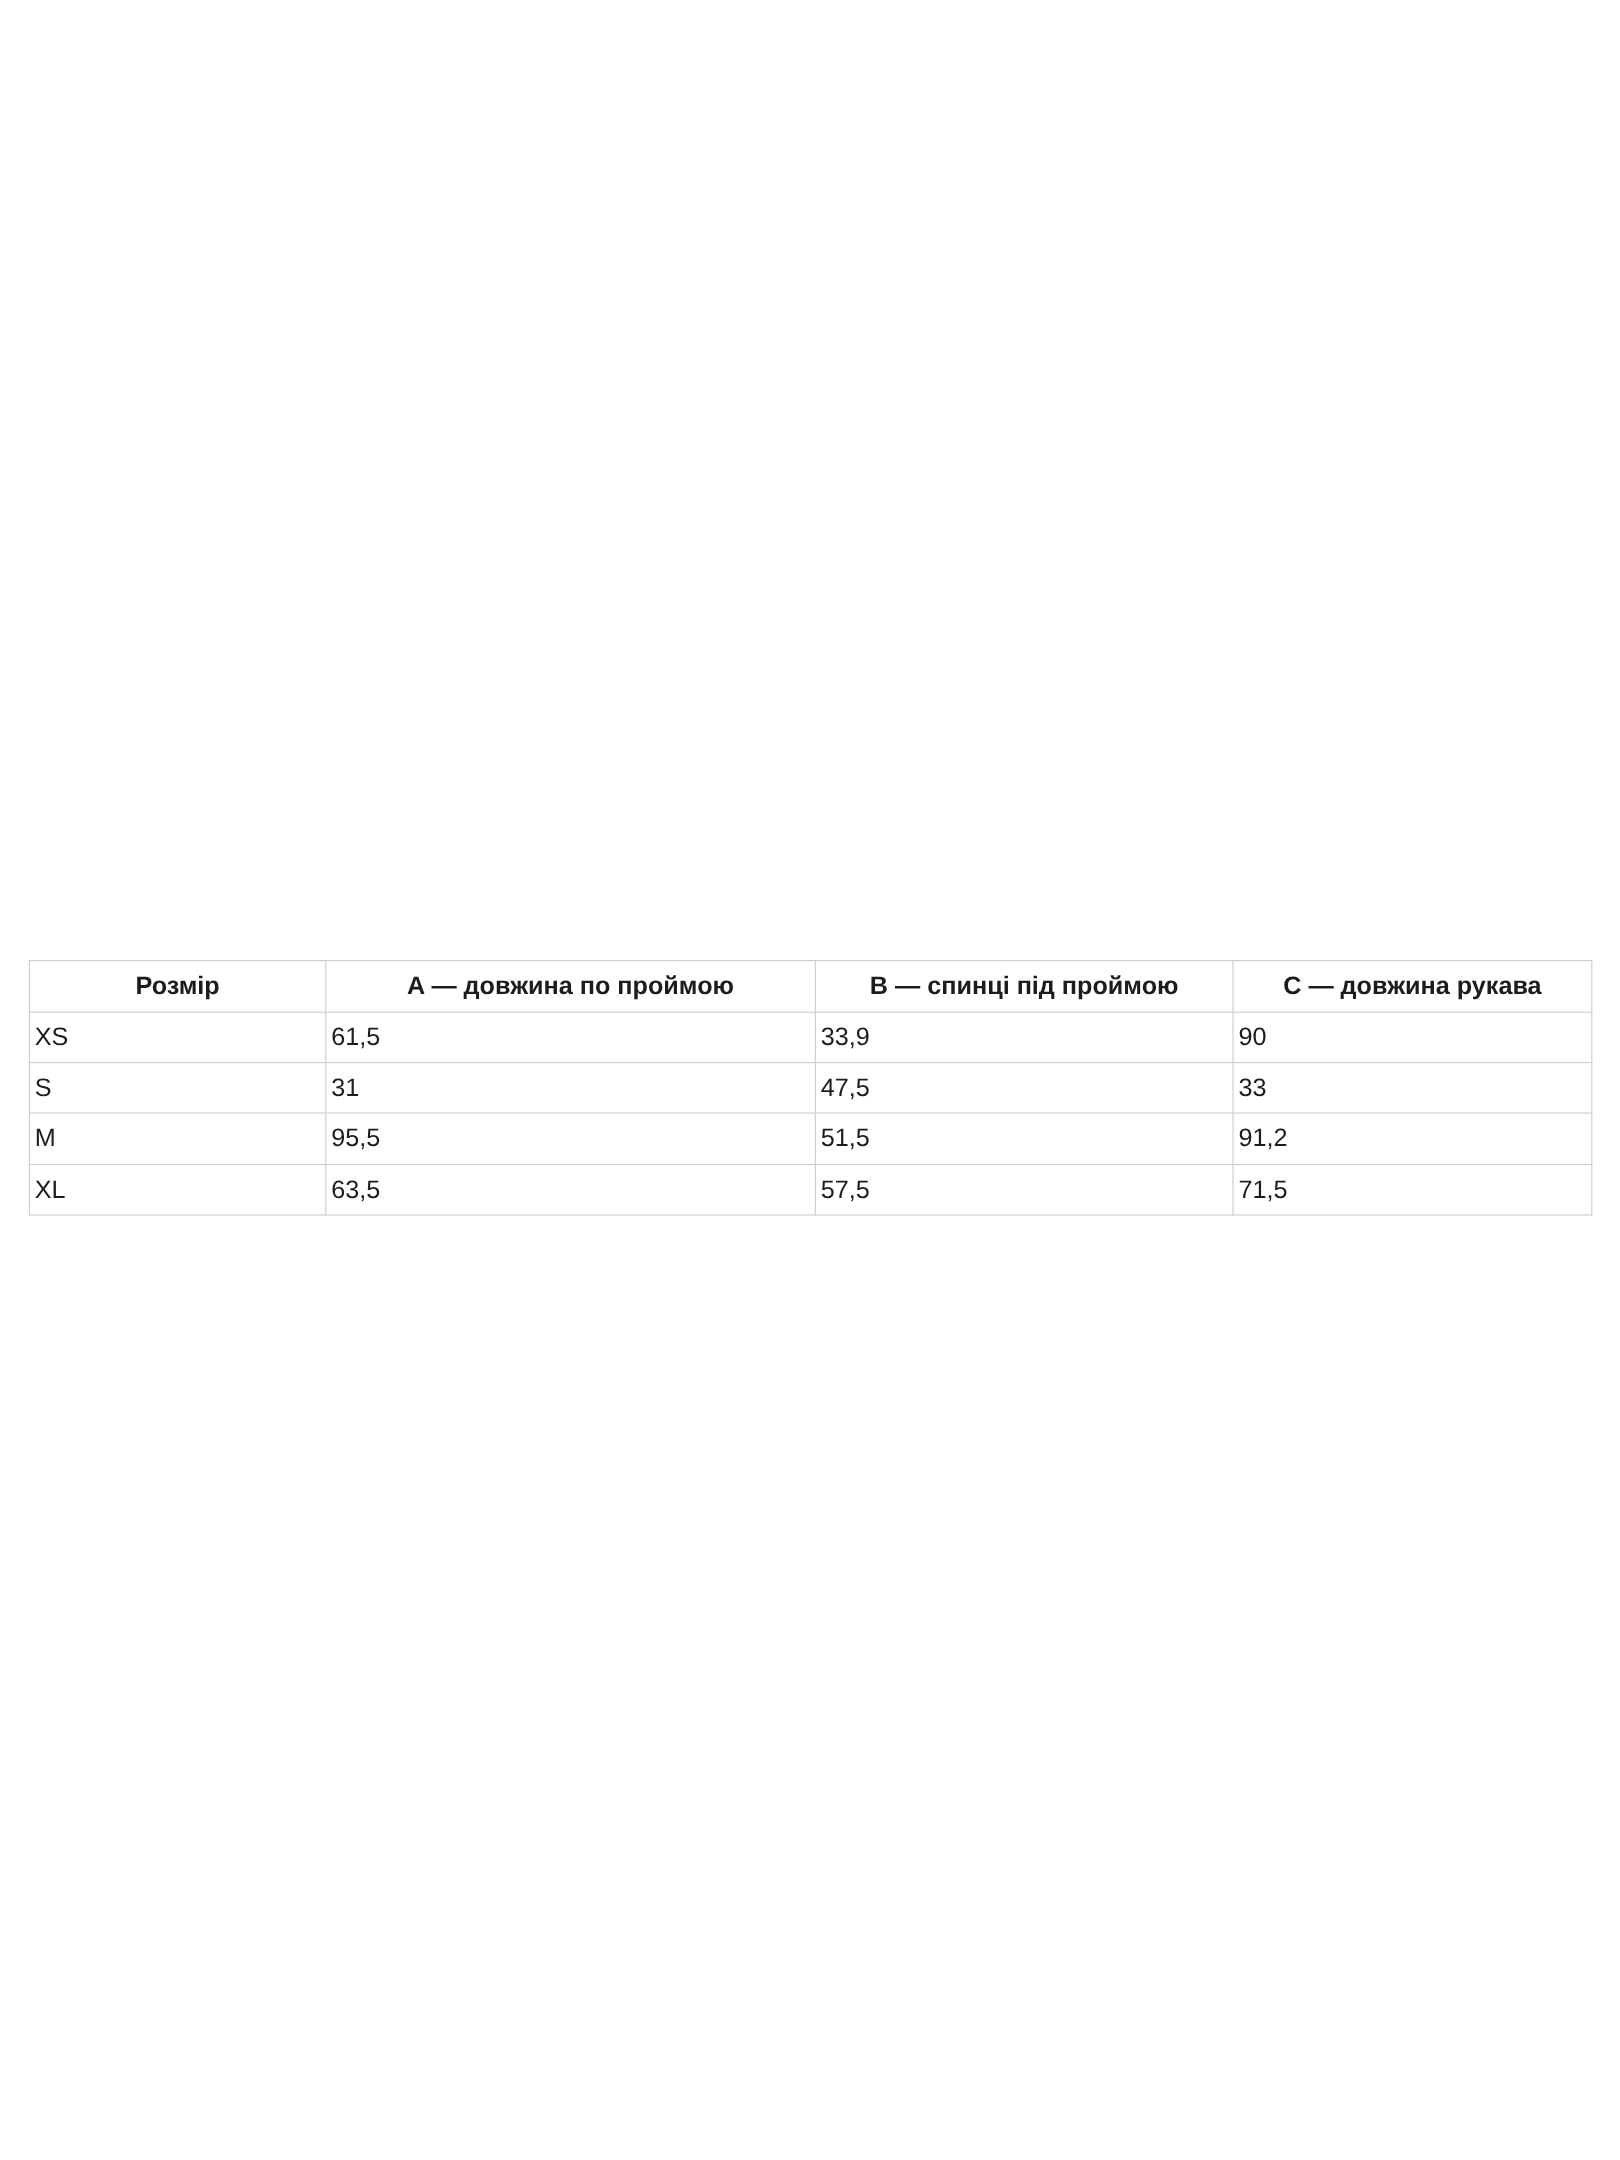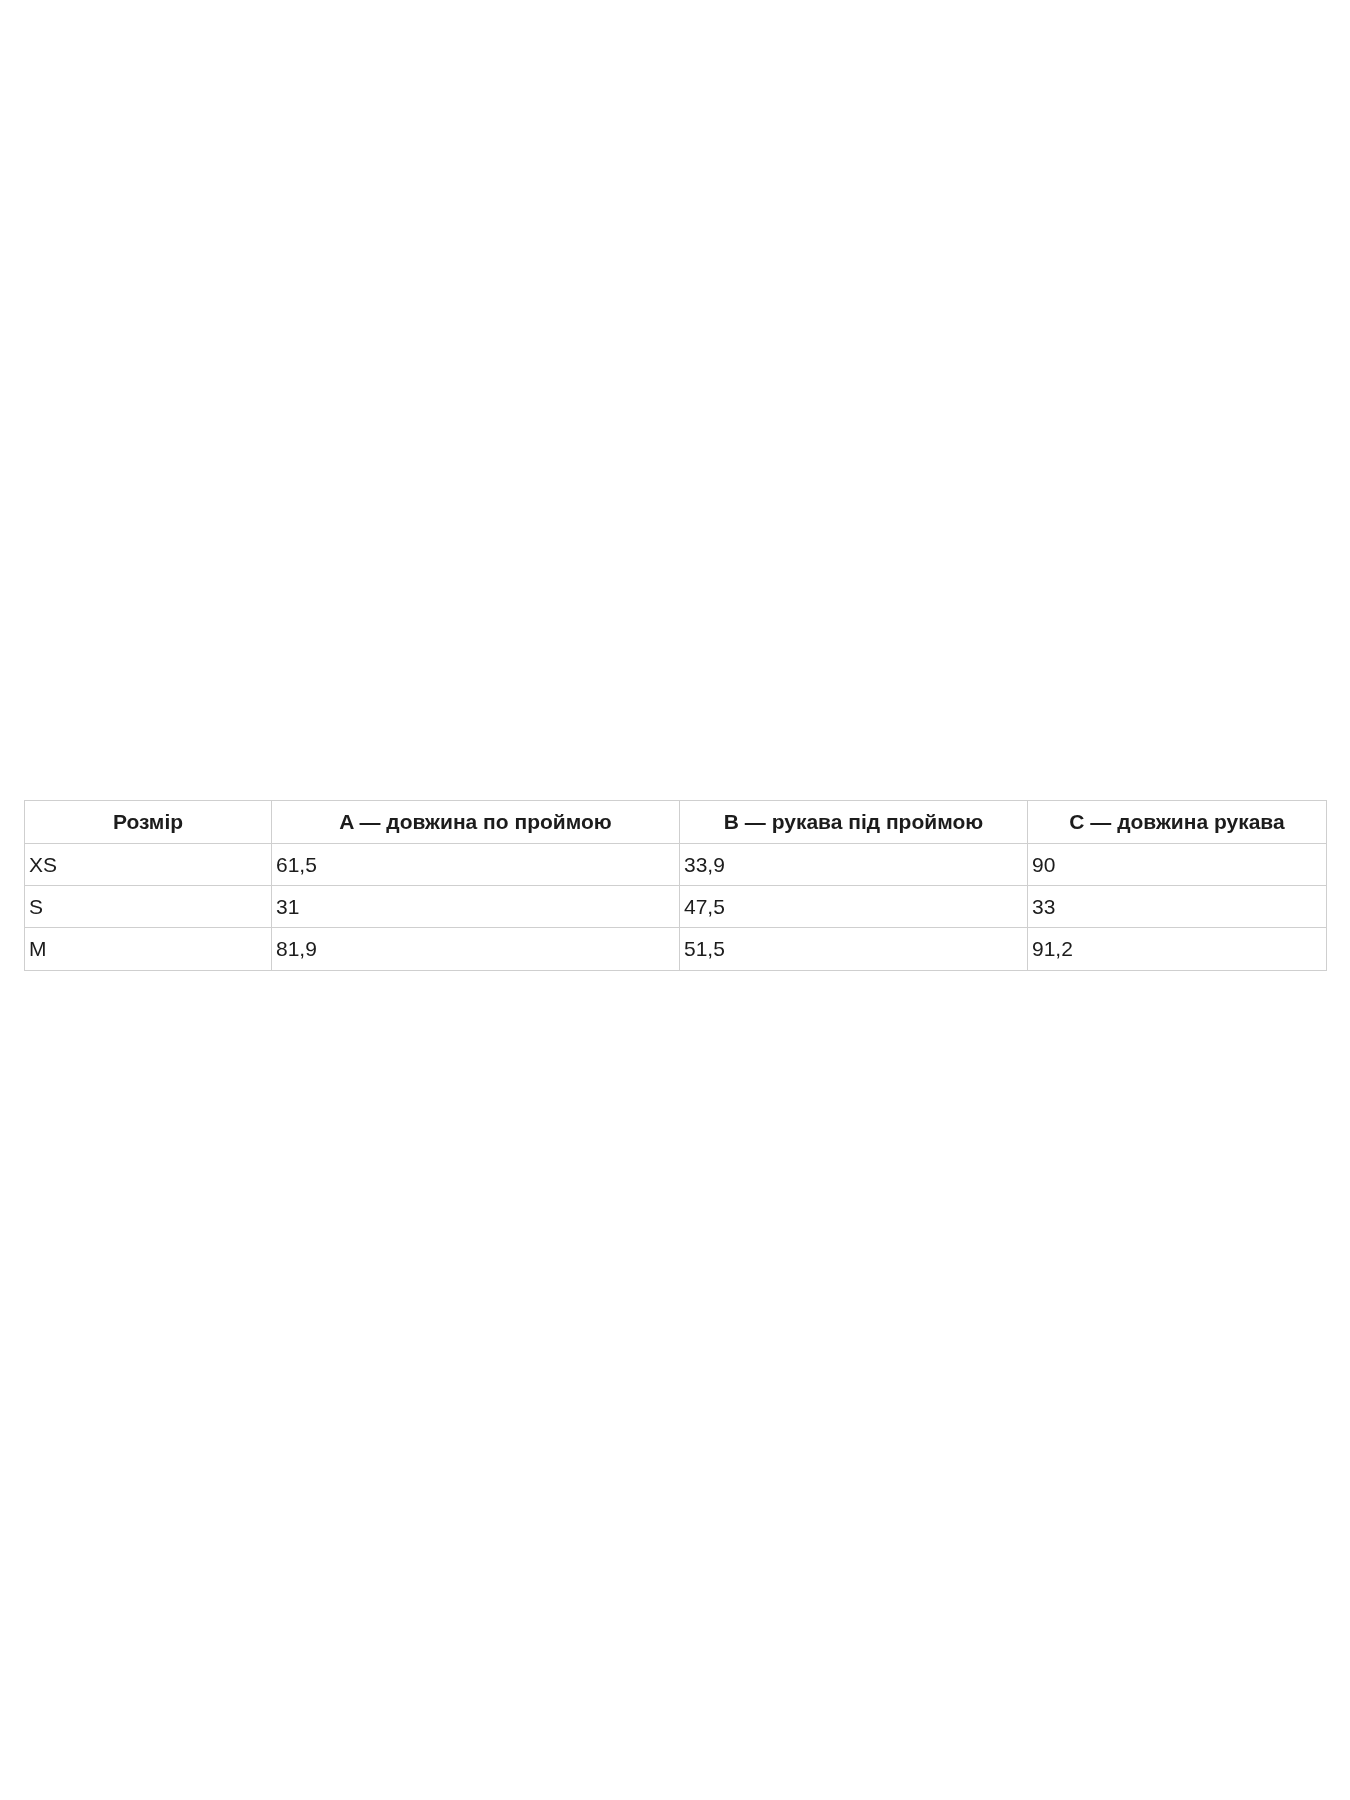--- a/index.html
+++ b/index.html
@@ -62,40 +62,46 @@
       <colgroup>
         <col class="c0">
         <col class="c1">
         <col class="c2">
         <col class="c3">
       </colgroup>
       <thead>
         <tr>
           <th>Розмір</th>
           <th>A — довжина по проймою</th>
-          <th>B — рукава під проймою</th>
+          <th>B — спинці під проймою</th>
           <th>C — довжина рукава</th>
         </tr>
       </thead>
       <tbody>
         <tr>
           <td>XS</td>
           <td>61,5</td>
           <td>33,9</td>
           <td>90</td>
         </tr>
         <tr>
           <td>S</td>
           <td>31</td>
           <td>47,5</td>
           <td>33</td>
         </tr>
         <tr>
           <td>M</td>
-          <td>81,9</td>
+          <td>95,5</td>
           <td>51,5</td>
           <td>91,2</td>
+        </tr>
+        <tr>
+          <td>XL</td>
+          <td>63,5</td>
+          <td>57,5</td>
+          <td>71,5</td>
         </tr>
       </tbody>
     </table>
   </div>
 
 </div>
 
 </body></html>

